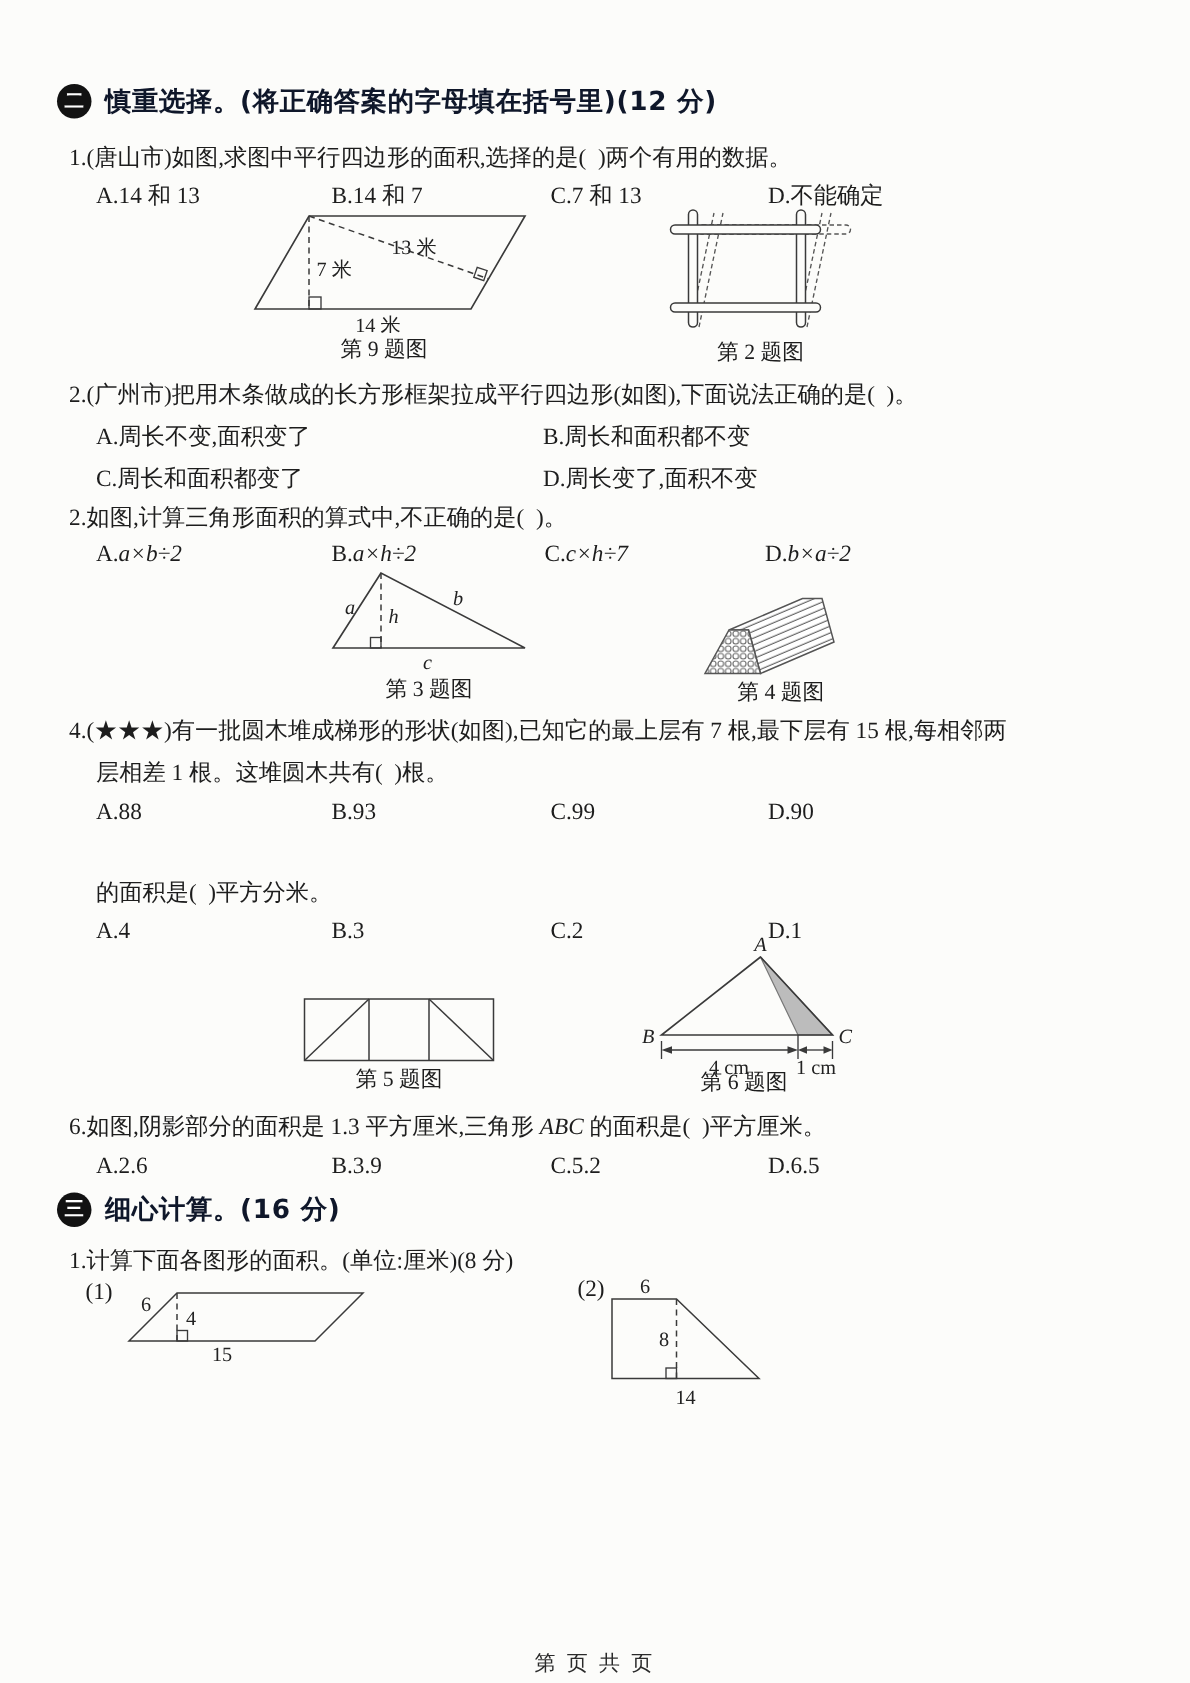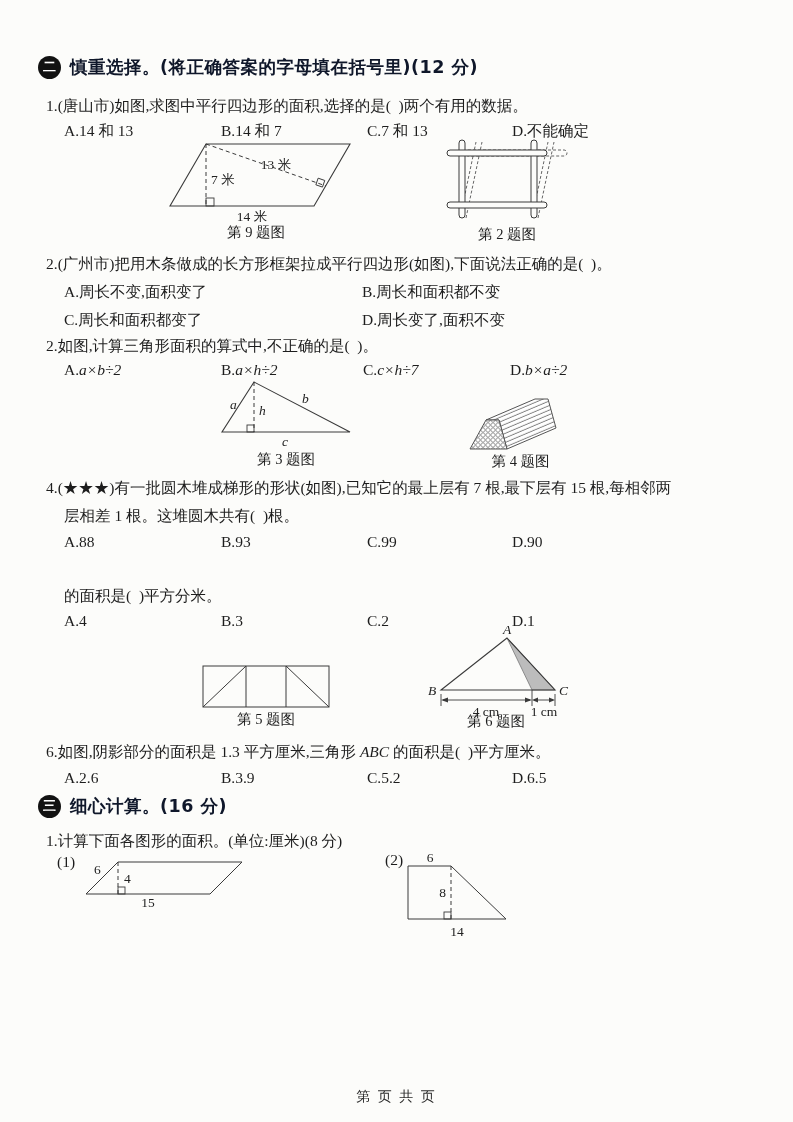--- a/index.html
+++ b/index.html
@@ -11,21 +11,21 @@
               font-family:"DejaVu Sans","Liberation Sans",sans-serif;}
   .sec-icon{width:23px;height:23px;border-radius:50%;background:#121212;color:#fff;
             display:flex;align-items:center;justify-content:center;
             font-size:13px;font-weight:bold;flex:0 0 auto;}
   .sec-title{font-size:17.5px;font-weight:700;letter-spacing:.5px;color:#0f172a;}
   .fig{position:absolute;}
   svg text{font-family:"Liberation Serif","DejaVu Serif",serif;font-size:13.5px;fill:#222;}
   svg text.it{font-style:italic;}
   .it{font-style:italic;}
   .footer{position:absolute;left:0;width:100%;text-align:center;font-size:14px;
-          letter-spacing:2px;color:#2a2a2a;}
+          letter-spacing:2px;color:#2a2a2a;margin-top:12px;}
 </style>
 </head>
 <body>
 
 <div class="page">
 
   <div class="sec-header" style="left:38px;top:55px">
     <span class="sec-icon">二</span>
     <span class="sec-title">慎重选择。(将正确答案的字母填在括号里)(12 分)</span>
   </div>

